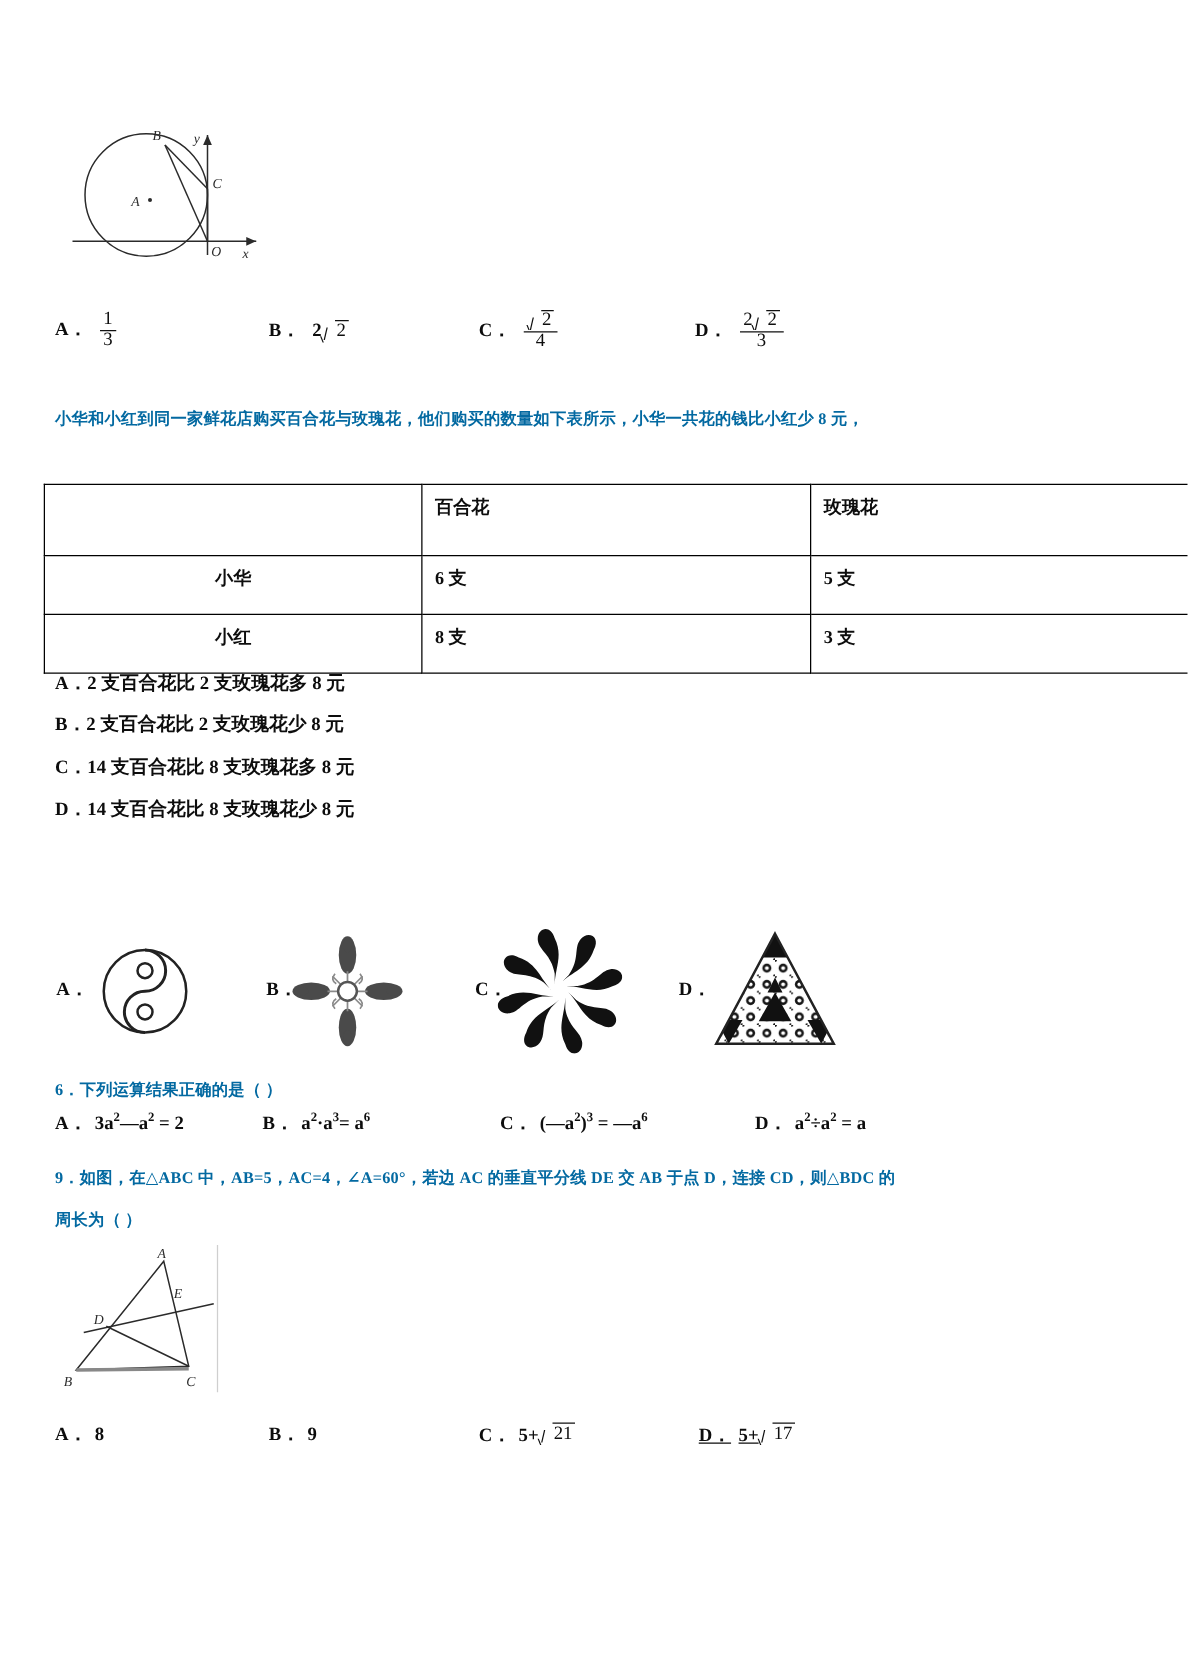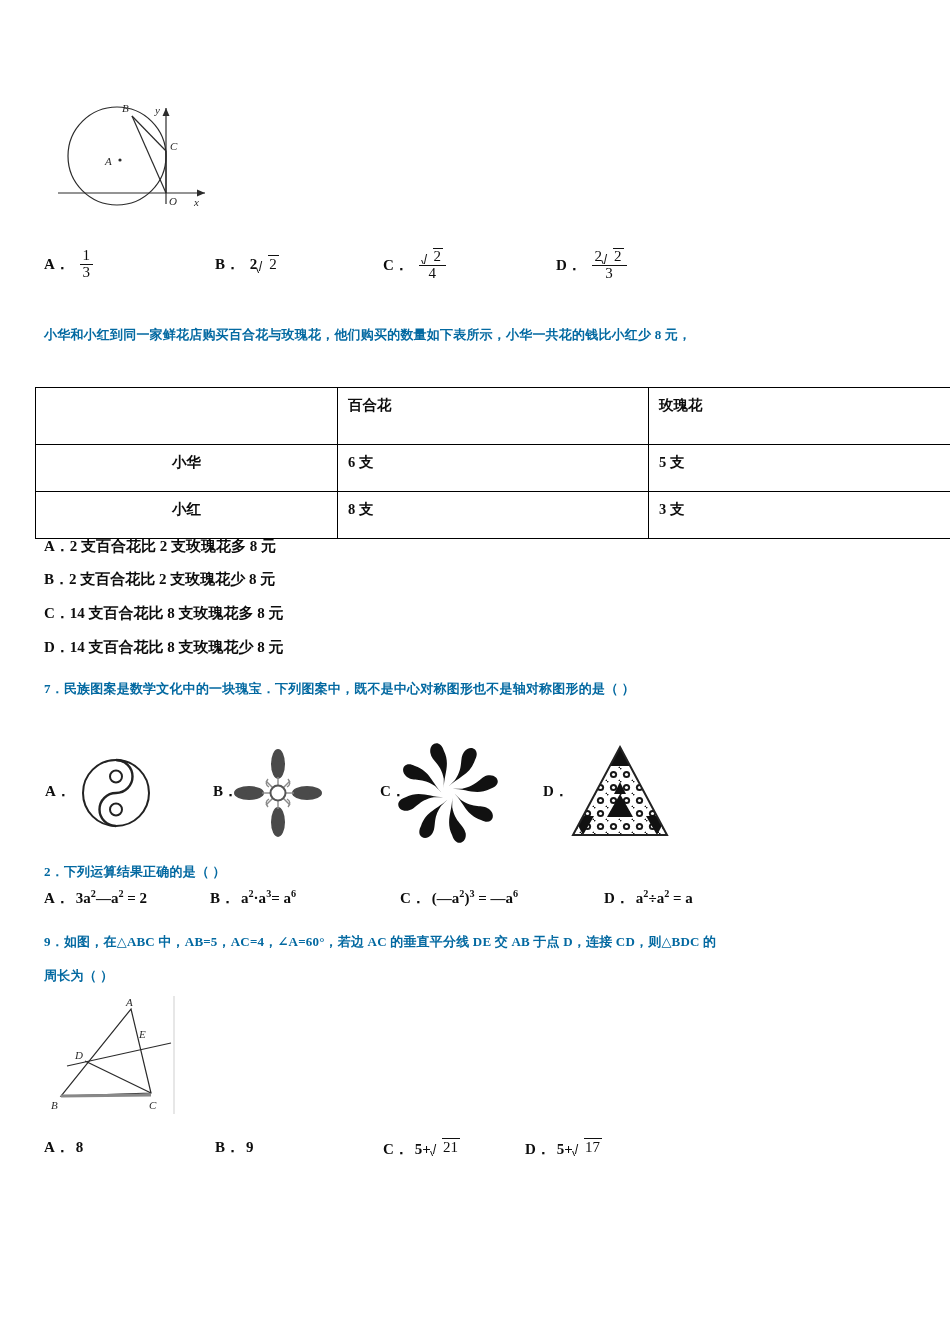--- a/index.html
+++ b/index.html
@@ -205,21 +205,20 @@
         <td class="c2">3 支</td>
       </tr>
     </tbody>
   </table>
 
   <div class="opt" style="left:44px; top:537px;">A．2 支百合花比 2 支玫瑰花多 8 元</div>
   <div class="opt" style="left:44px; top:570px;">B．2 支百合花比 2 支玫瑰花少 8 元</div>
   <div class="opt" style="left:44px; top:604px;">C．14 支百合花比 8 支玫瑰花多 8 元</div>
   <div class="opt" style="left:44px; top:638px;">D．14 支百合花比 8 支玫瑰花少 8 元</div>
 
-  <div class="qtext" style="left:44px; top:672px;">7．民族图案是数学文化中的一块瑰宝．下列图案中，既不是中心对称图形也不是轴对称图形的是（ ）</div>
 
   <div class="opt" style="left:45px; top:782px;">A．</div>
   <div class="figbox" style="left:76px; top:753px; width:80px; height:80px;">
     <svg width="80" height="80" viewBox="0 0 80 80">
       <g stroke="#222" fill="none" stroke-width="2">
         <circle cx="40" cy="40" r="33"></circle>
         <path d="M40 7 A16.5 16.5 0 0 1 40 40 A16.5 16.5 0 0 0 40 73" stroke-width="2.4"></path>
         <circle cx="40" cy="23.5" r="6"></circle>
         <circle cx="40" cy="56.5" r="6"></circle>
       </g>
@@ -308,21 +307,21 @@
         <polygon points="52,5 62,24 42,24" fill="#111"></polygon>
         <polygon points="52,52 65,75 39,75" fill="#111"></polygon>
         <polygon points="15,93 26,74 5,74" fill="#111"></polygon>
         <polygon points="89,93 99,74 78,74" fill="#111"></polygon>
         <polygon points="52,40 58,52 46,52" fill="#111"></polygon>
       </g>
       <polygon points="52,5 99,93 5,93" fill="none" stroke="#222" stroke-width="2"></polygon>
     </svg>
   </div>
 
-  <div class="qtext" style="left:44px; top:855px;">2．下列运算结果正确的是（   ）</div>
+  <div class="qtext" style="left:44px; top:855px;">6．下列运算结果正确的是（   ）</div>
 
   <div class="opt" style="left:44px; top:889px;">
     <span class="lbl">A．</span><span class="mono-math">3a<sup class="exp">2</sup>—a<sup class="exp">2</sup> = 2</span>
   </div>
   <div class="opt" style="left:210px; top:889px;">
     <span class="lbl">B．</span><span class="mono-math">a<sup class="exp">2</sup>·a<sup class="exp">3</sup>= a<sup class="exp">6</sup></span>
   </div>
   <div class="opt" style="left:400px; top:889px;">
     <span class="lbl">C．</span><span class="mono-math">(—a<sup class="exp">2</sup>)<sup class="exp">3</sup> = —a<sup class="exp">6</sup></span>
   </div>
@@ -358,18 +357,18 @@
 
   <div class="opt" style="left:44px; top:1138px;">
     <span class="lbl">A．</span><span>8</span>
   </div>
   <div class="opt" style="left:215px; top:1138px;">
     <span class="lbl">B．</span><span>9</span>
   </div>
   <div class="opt" style="left:383px; top:1138px;">
     <span class="lbl">C．</span><span>5+</span><span class="sqrt" style="vertical-align:2px;"><span class="rad">21</span></span>
   </div>
-  <div class="opt" style="left:525px; top:1138px;">
+  <div class="opt" style="left:559px; top:1138px;text-decoration:underline;">
     <span class="lbl">D．</span><span>5+</span><span class="sqrt" style="vertical-align:2px;"><span class="rad">17</span></span>
   </div>
 
 
 </div>
 
 </body></html>

